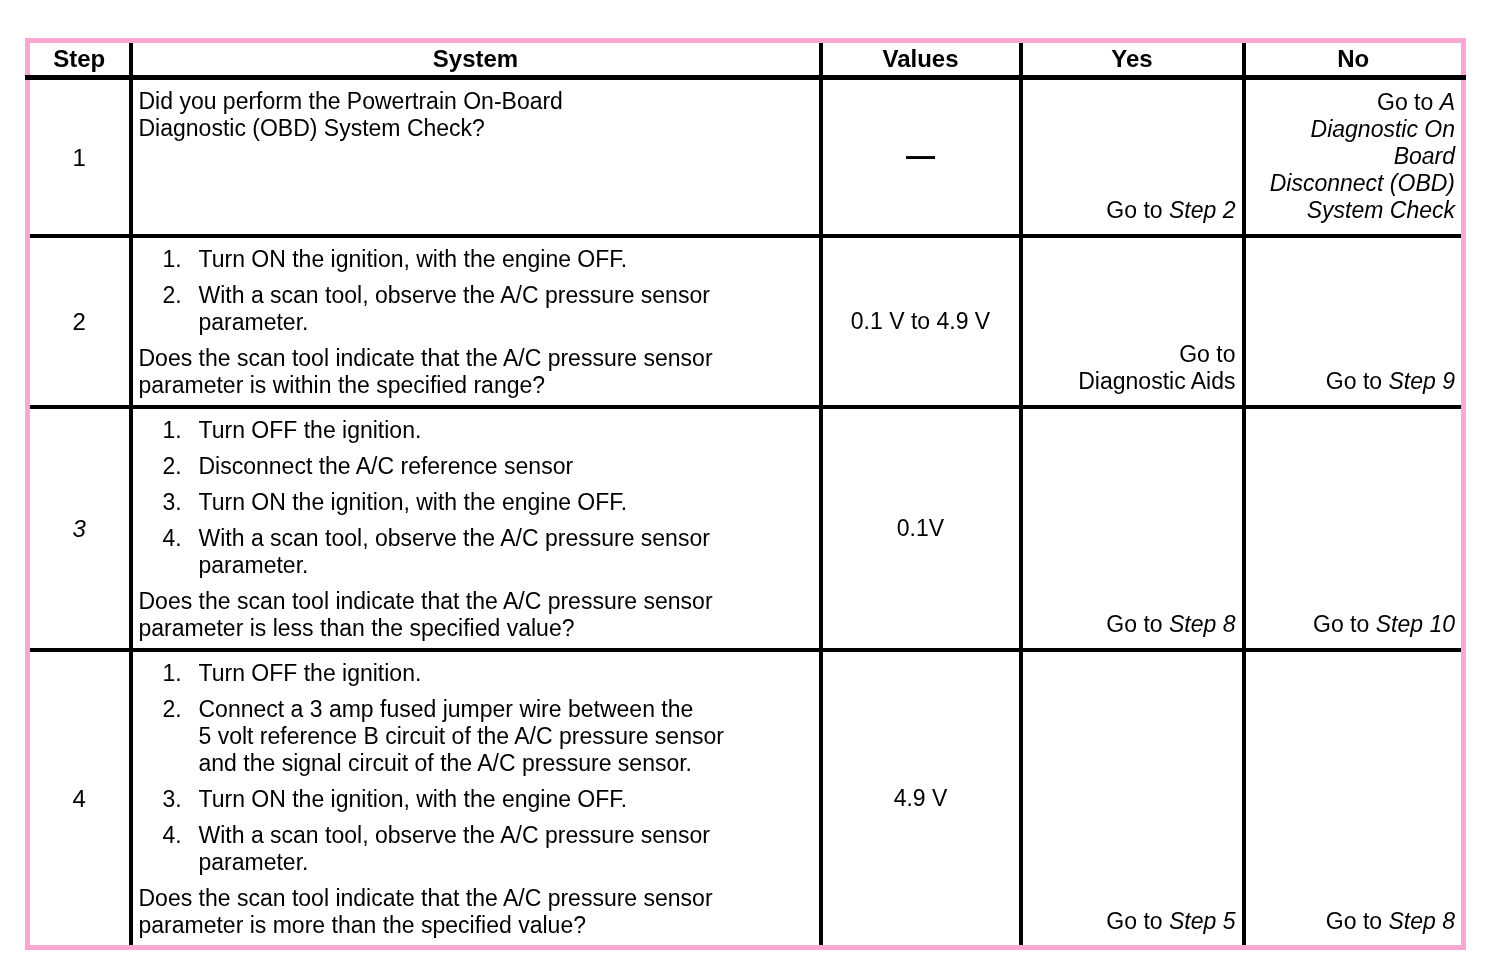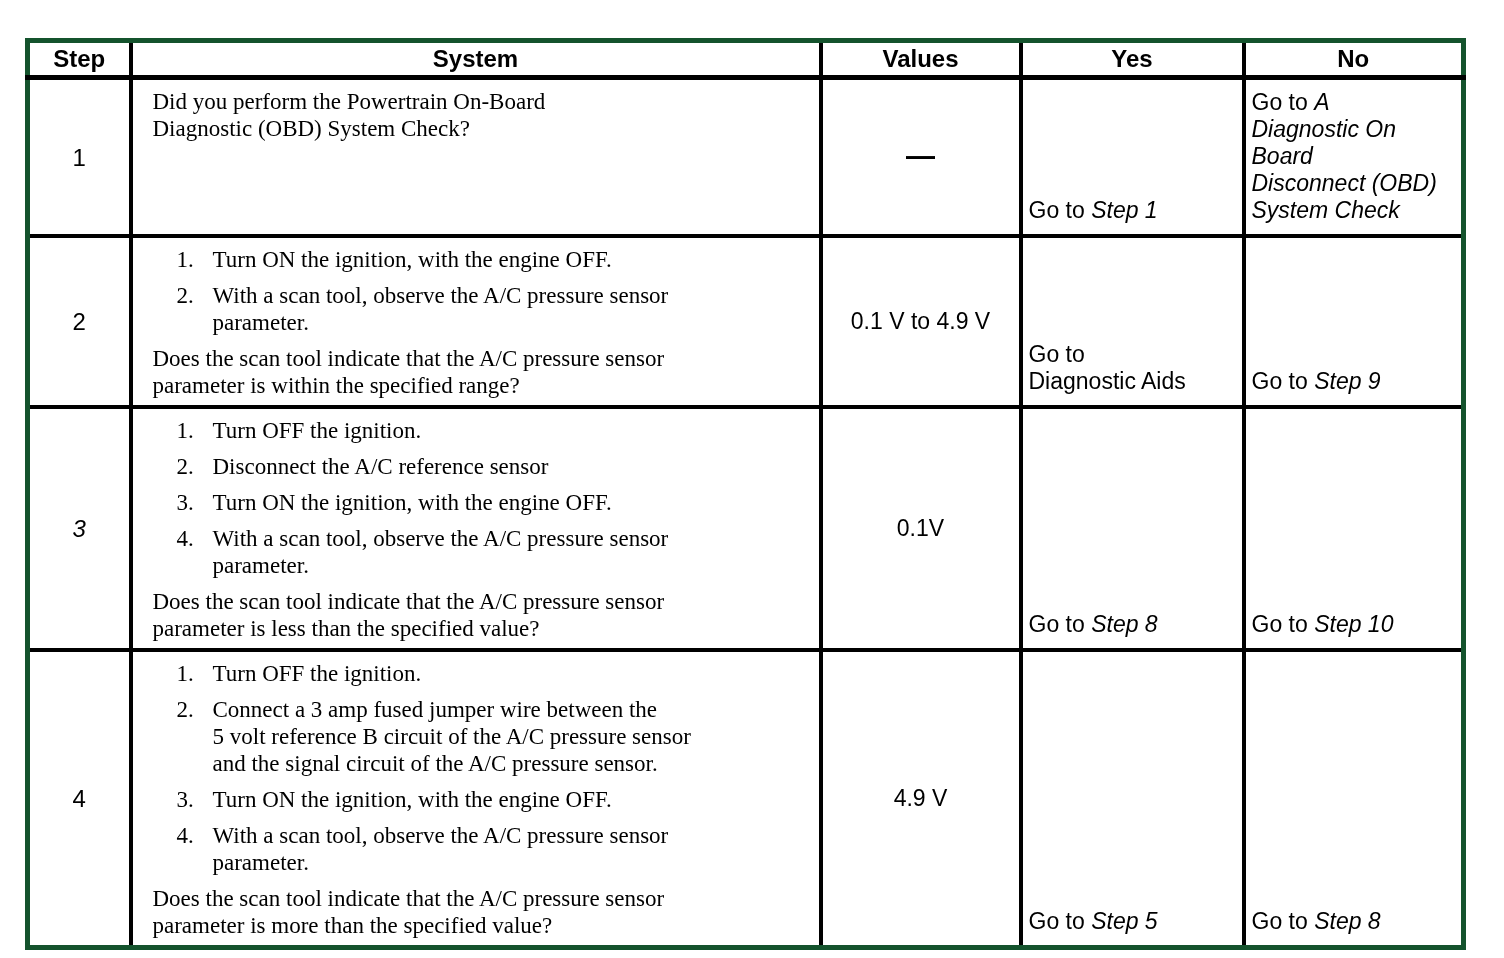--- a/index.html
+++ b/index.html
@@ -11,51 +11,51 @@
     color: #000;
     position: relative;
     overflow: hidden;
   }
   table.diag {
     position: absolute;
     left: 25px; top: 38px;
     width: 1436px;
     border-collapse: collapse;
     table-layout: fixed;
-    border: 5px solid #14532d;
+    border: 5px solid #f9a8d4;
   }
   th, td { border: 4px solid #000; }
   th {
     border-bottom-width: 5px;
     font-size: 24px;
     font-weight: 700;
     height: 37px;
     padding: 2px 0;
     text-align: center;
     vertical-align: middle;
   }
   td { font-size: 23px; line-height: 27px; }
   td.step {
     text-align: center;
     vertical-align: middle;
     font-size: 24px;
   }
-  td.action { vertical-align: top; padding: 8px 10px 6px 20px; font-family: Liberation Serif, serif; }
+  td.action { vertical-align: top; padding: 8px 10px 6px 6px; }
   .li { display: flex; margin: 0 0 9px 24px; }
   .num { flex: 0 0 36px; }
   .lt { flex: 1 1 auto; }
   .ln { display: block; }
   .q { margin-top: 0; }
   td.values {
     text-align: center;
     vertical-align: middle;
     font-size: 23px;
   }
   td.yes, td.no {
-    text-align: left;
+    text-align: right;
     vertical-align: bottom;
     padding: 6px 6px 10px 6px;
   }
   td.top-align { vertical-align: top; padding-top: 9px; }
   .it { font-style: italic; }
   .dash { font-size: 29px; font-weight: 700; }
   tr.hr  { height: 37px; }
   tr.r0  { height: 152px; }
   tr.r1  { height: 166px; }
   tr.r2  { height: 243px; }
@@ -87,21 +87,21 @@
     <td class="action">
       <div class="q" style="margin-top:0">
         <span class="ln">Did you perform the Powertrain On-Board</span>
         <span class="ln">Diagnostic (OBD) System Check?</span>
       </div>
     </td>
     <td class="values">
       <span class="dash">—</span>
     </td>
     <td class="yes">
-      <span><span>Go to </span><span class="it">Step 1</span></span>
+      <span><span>Go to </span><span class="it">Step 2</span></span>
     </td>
     <td class="no top-align">
       <div>
         <span class="ln"><span>Go to </span><span class="it">A</span></span>
         <span class="ln it">Diagnostic On</span>
         <span class="ln it">Board</span>
         <span class="ln it">Disconnect (OBD)</span>
         <span class="ln it">System Check</span>
       </div>
     </td>

